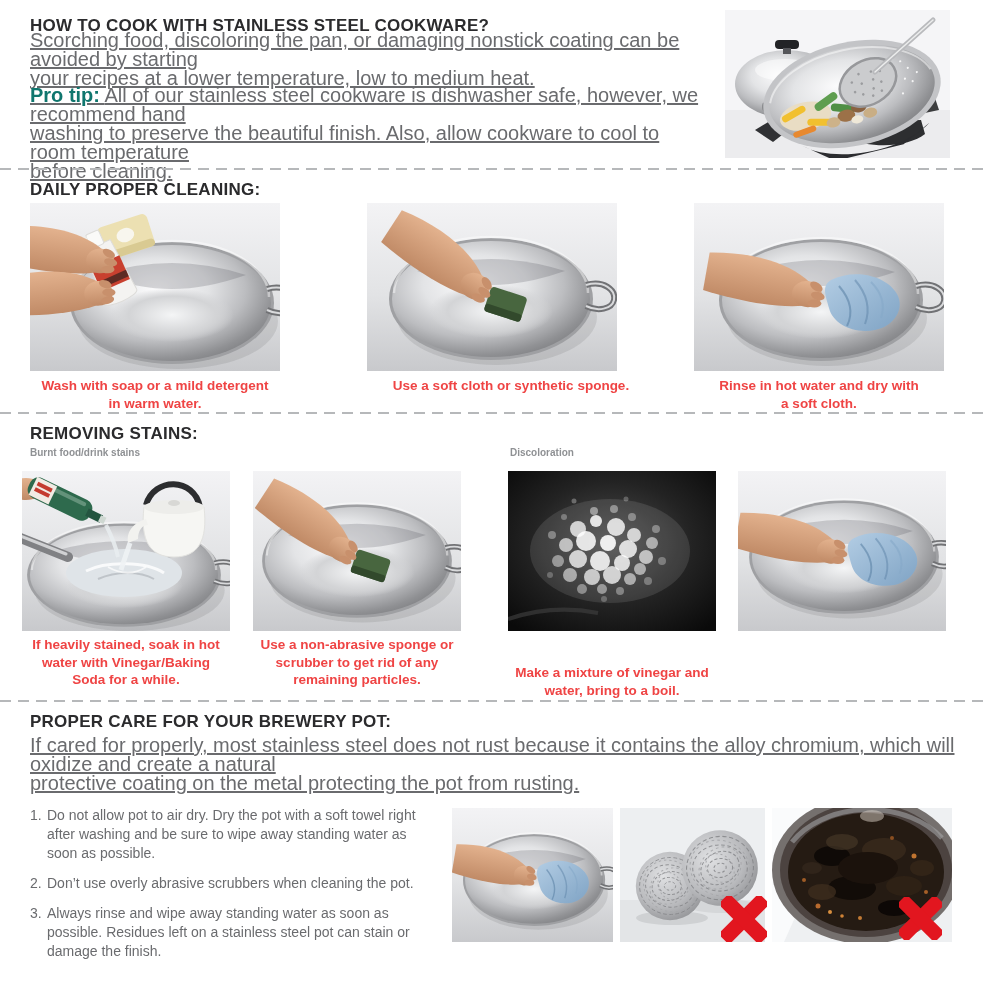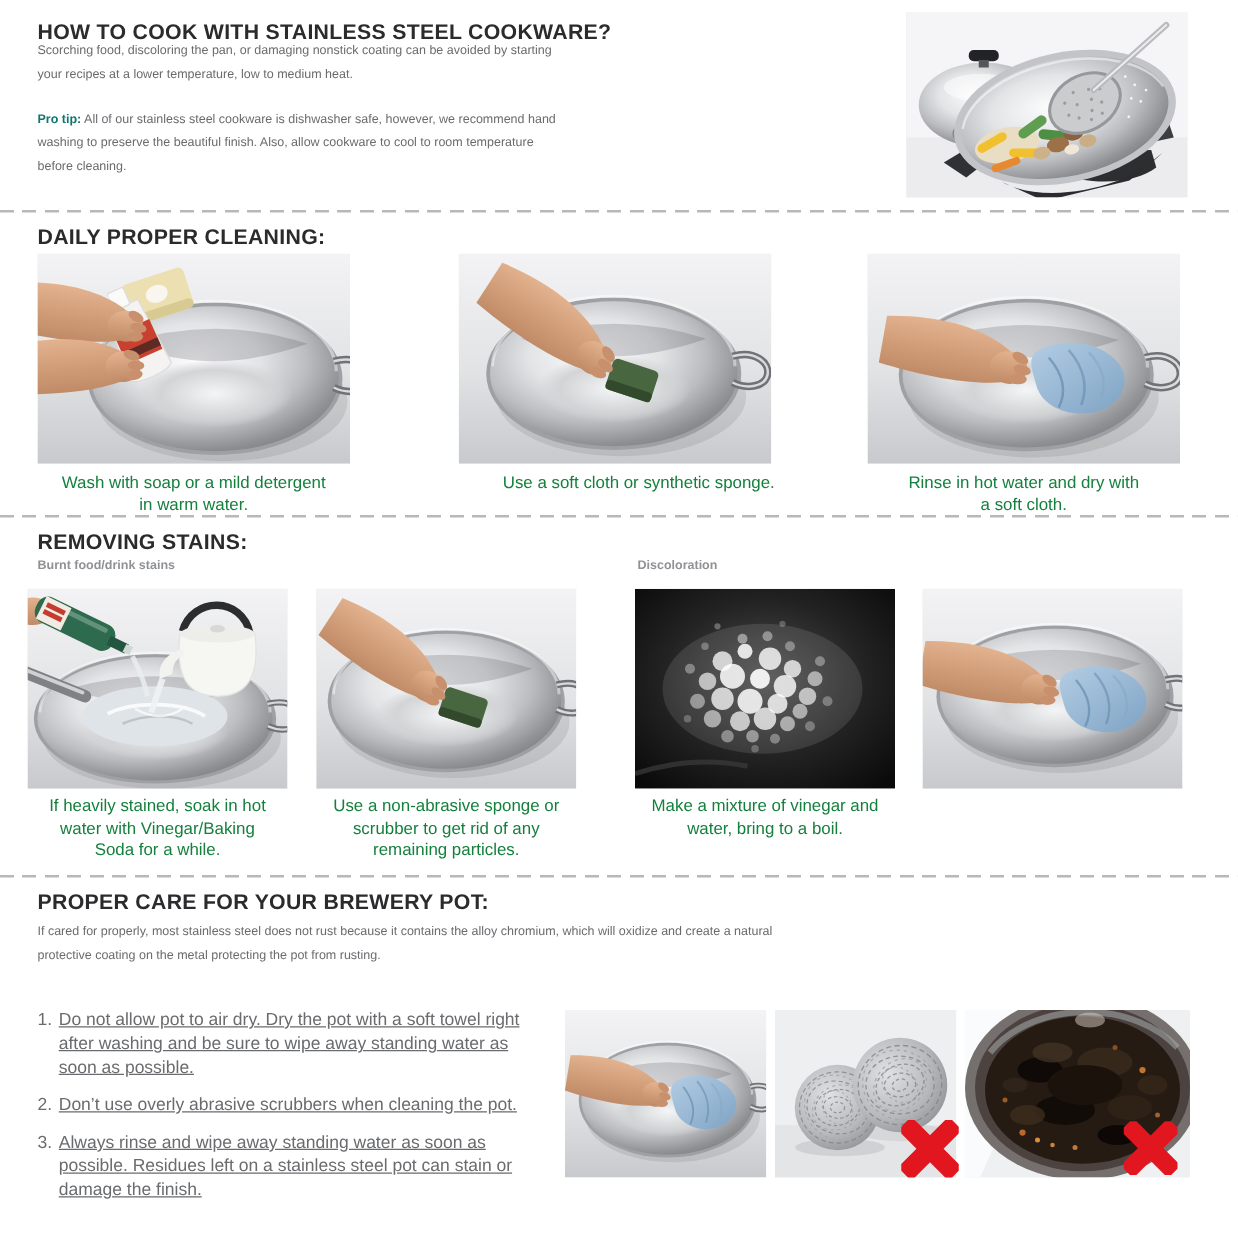--- a/index.html
+++ b/index.html
@@ -5,39 +5,40 @@
   html,body { margin:0; padding:0; background:#ffffff; }
   .page {
     position:relative; width:990px; height:990px; background:#ffffff;
     font-family:"Liberation Sans", sans-serif; overflow:hidden;
   }
   .h {
     position:absolute; font-size:17px; font-weight:700; color:#2b2b2d;
     letter-spacing:.25px; white-space:nowrap;
   }
   .body-text {
-    position:absolute; font-size:10px; line-height:19px; color:#6a6b6e;
+    position:absolute; font-size:20px; line-height:19px; color:#6a6b6e;
     white-space:pre-line;
+    text-decoration:underline;
   }
   .bold-dark { font-weight:700; color:#0f766e; }
   .caption {
-    position:absolute; font-size:13.5px; line-height:17.5px; color:#15803d;
-    text-align:center; white-space:pre-line;
+    position:absolute; font-size:13.5px; line-height:17.5px; color:#ef4444;
+    text-align:center; white-space:pre-line;font-weight:bold;
   }
   .subhead { position:absolute; font-size:10px; font-weight:700; color:#8f9194; white-space:nowrap; }
   .divider {
     position:absolute; left:0; width:990px; height:2px;
     background:repeating-linear-gradient(90deg,#b6b8ba 0 11px, rgba(0,0,0,0) 11px 18px);
   }
   .photo { position:absolute; overflow:hidden; background:#eceded; }
   .photo svg { display:block; }
   .care-list { position:absolute; left:30px; top:806px; width:432px; }
   .list-item { display:flex; margin-bottom:11px; font-size:14px; line-height:19px; color:#6a6b6e; }
   .list-num { width:17px; flex:none; }
-  .list-text { display:block; white-space:pre-line;text-decoration:underline; }
+  .list-text { display:block; white-space:pre-line; }
   .redx { position:absolute; }
   .redx svg { display:block; }
   .defs-holder { position:absolute; width:0; height:0; overflow:hidden; }
 </style>
 </head>
 <body>
 
 <div class="page">
 
   <div class="defs-holder">
@@ -367,21 +368,21 @@
       <use href="#scene-cloth" transform="translate(106,86) scale(0.93)"></use>
     </svg>
   </figure>
 
   <figcaption class="caption" style="left:16px; top:636px; width:220px;">If heavily stained, soak in hot
 water with Vinegar/Baking
 Soda for a while.</figcaption>
   <figcaption class="caption" style="left:247px; top:636px; width:220px;">Use a non-abrasive sponge or
 scrubber to get rid of any
 remaining particles.</figcaption>
-  <figcaption class="caption" style="left:502px; top:636px; width:220px;">Make a mixture of vinegar and
+  <figcaption class="caption" style="left:502px; top:664px; width:220px;">Make a mixture of vinegar and
 water, bring to a boil.</figcaption>
 
   <div class="divider" style="top:700px;"></div>
 
   <div class="h" style="left:30px; top:712px;">PROPER CARE FOR YOUR BREWERY POT:</div>
   <p class="body-text" style="left:30px; top:736px; width:945px; margin:0;">If cared for properly, most stainless steel does not rust because it contains the alloy chromium, which will oxidize and create a natural
 protective coating on the metal protecting the pot from rusting.</p>
 
   <div class="care-list">
     <div class="list-item">

